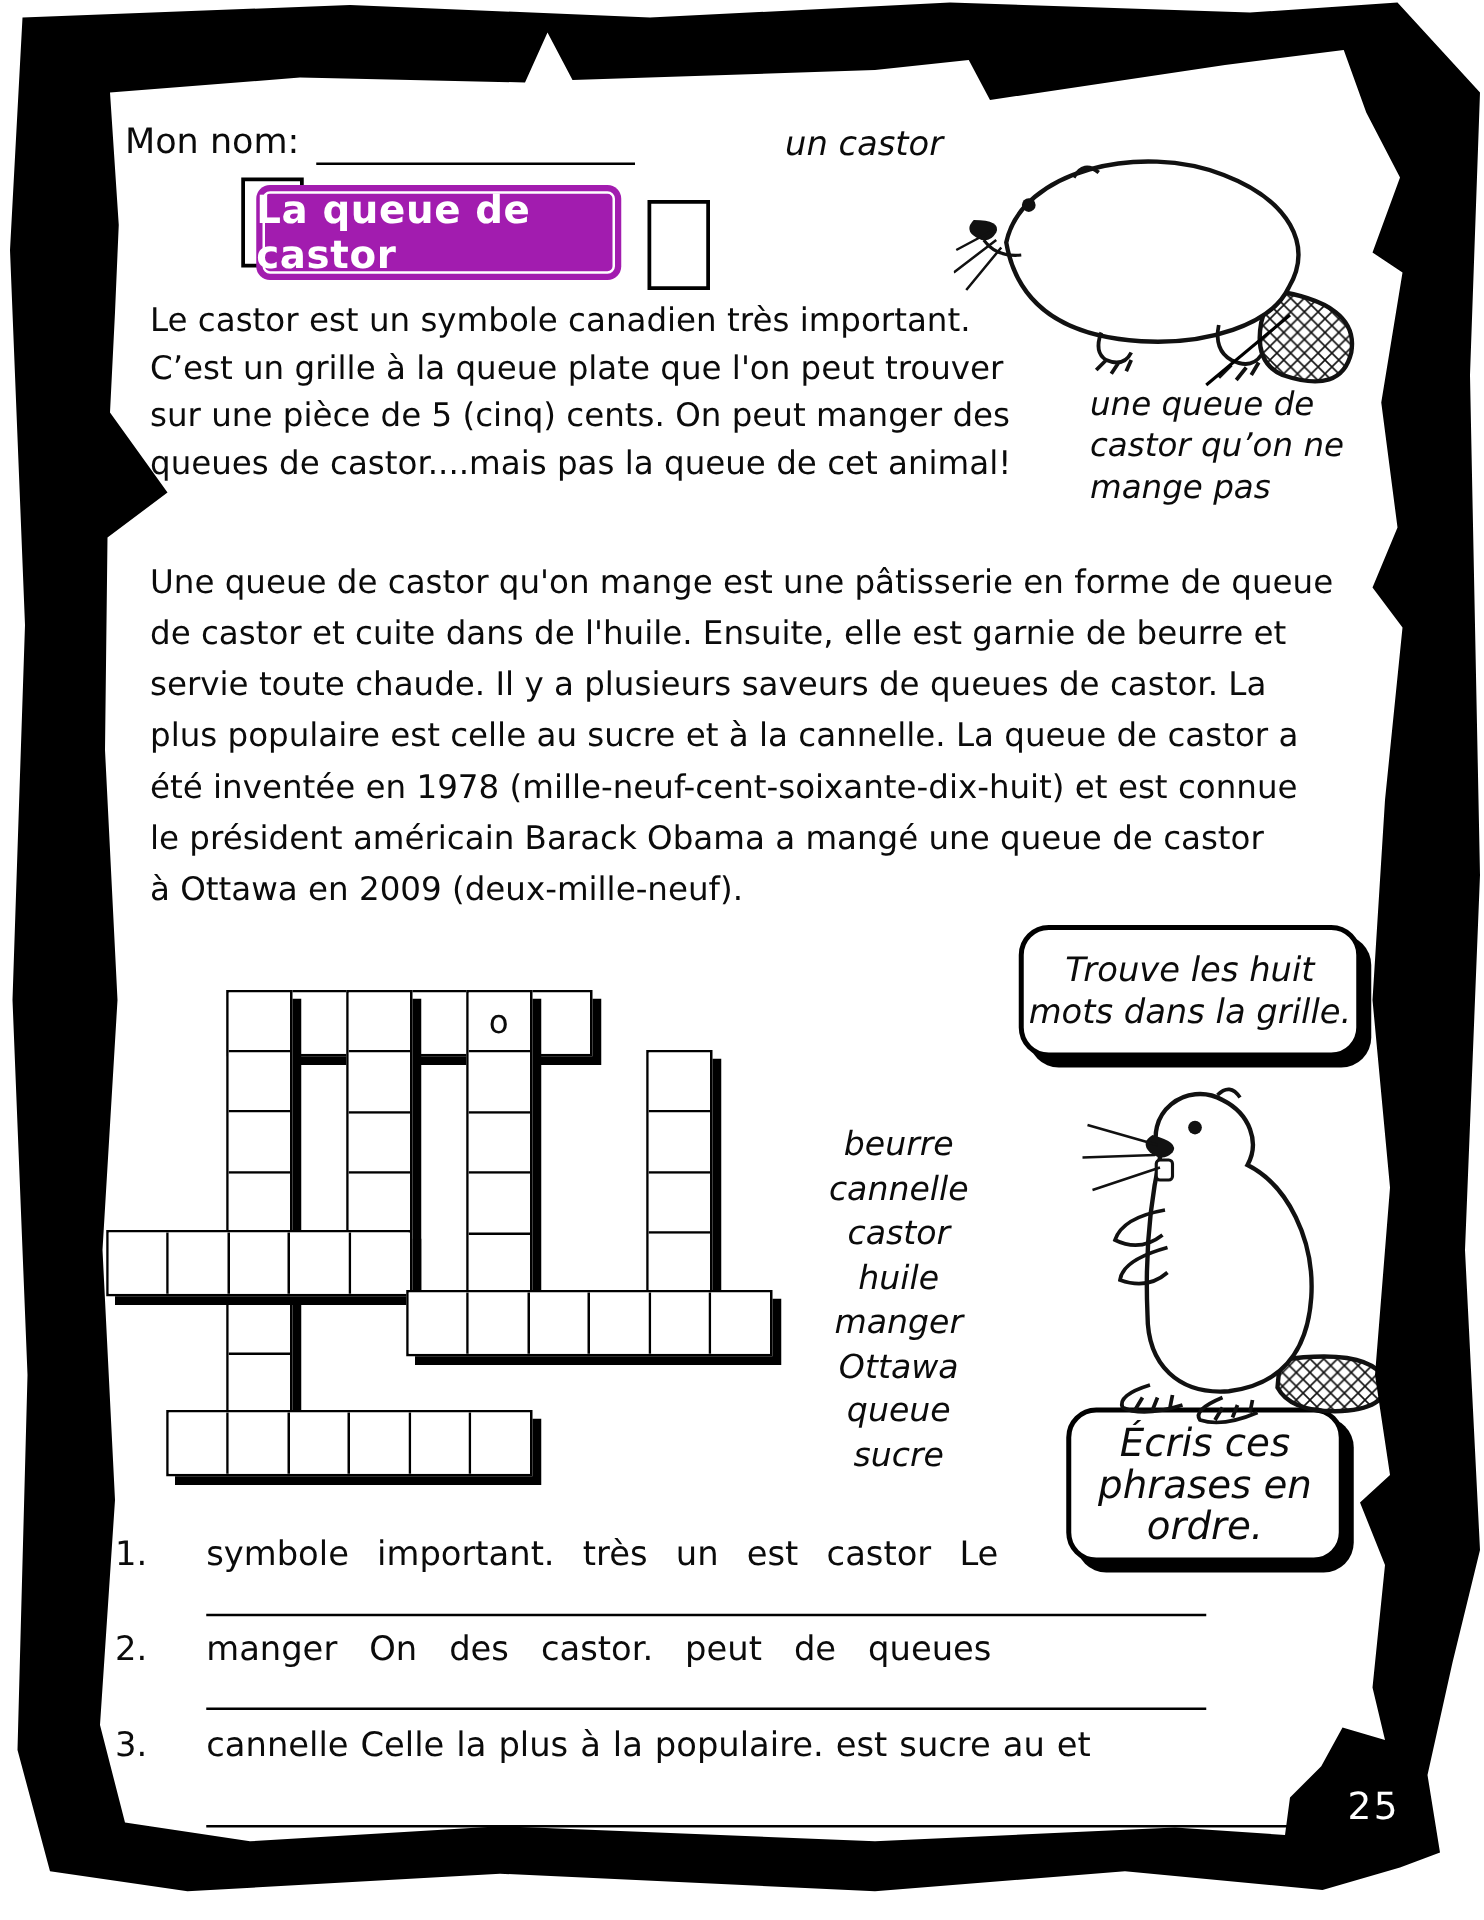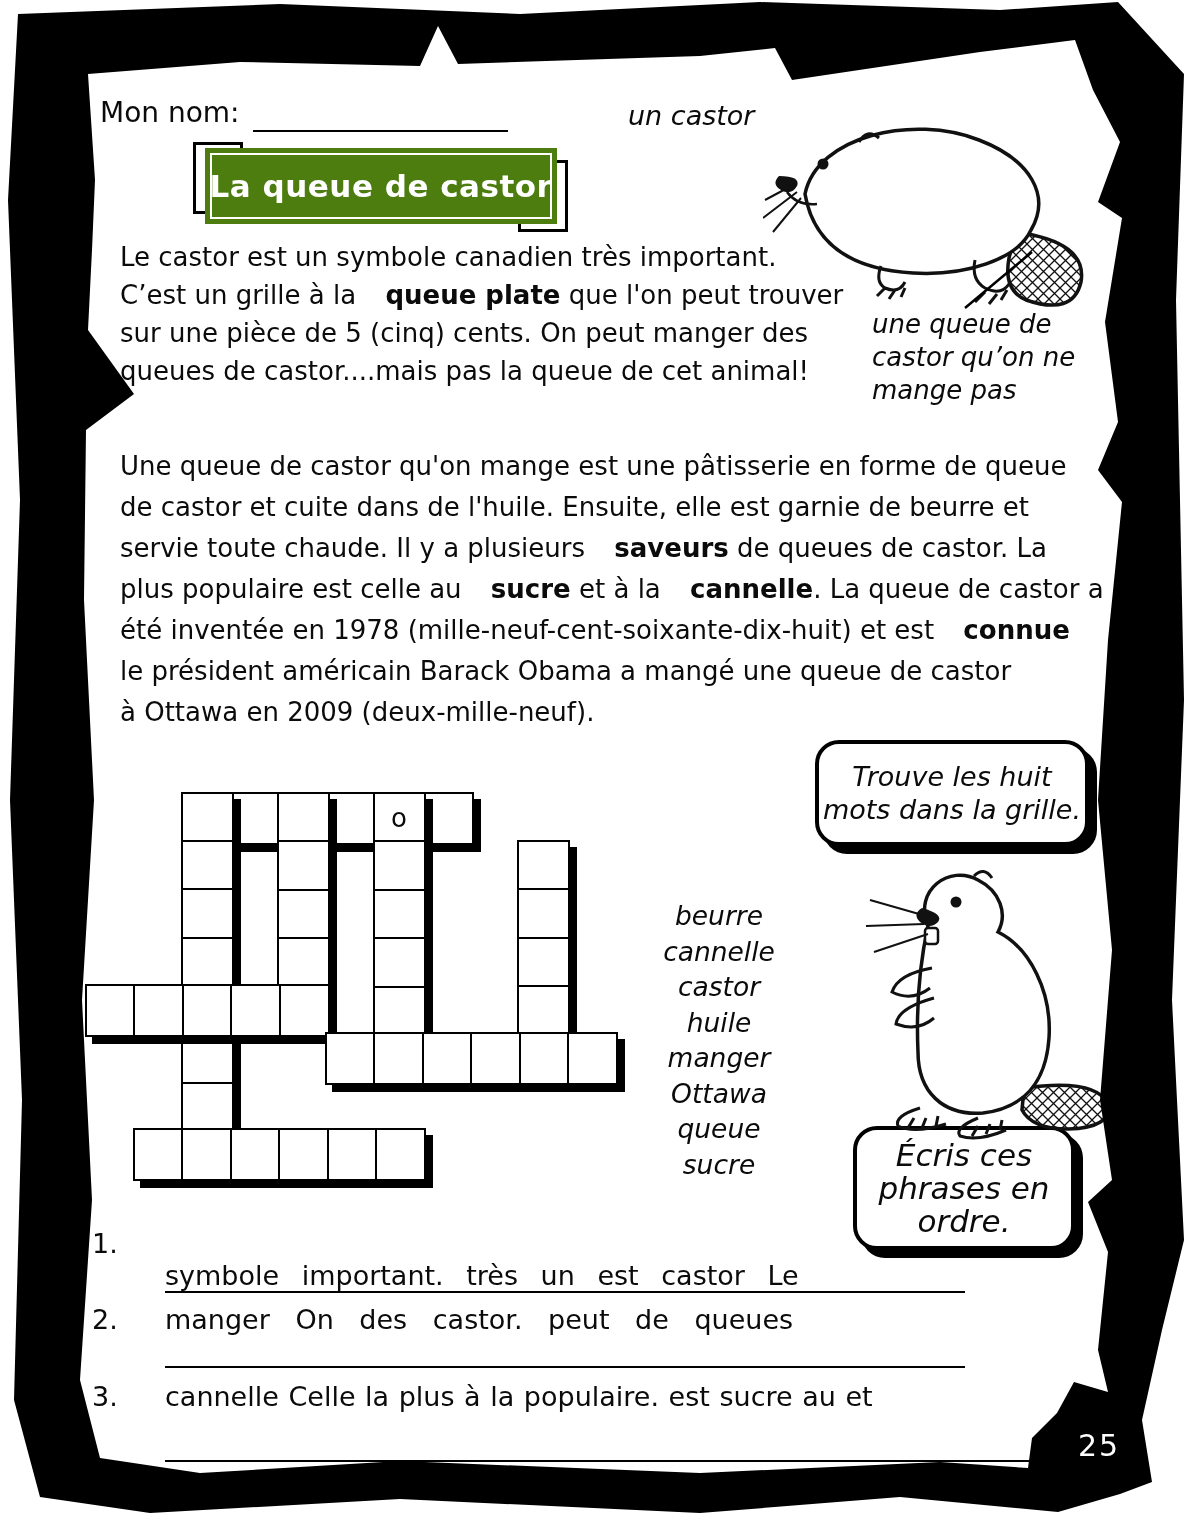--- a/index.html
+++ b/index.html
@@ -11,28 +11,28 @@
   #pagenum{position:absolute;z-index:6;color:#fff;font-size:30px;left:1078px;top:1428px;
            letter-spacing:2px;}
   
   #monnom{left:100px;top:96px;font-size:28px;z-index:1;}
   #nameline{left:253px;top:94px;width:255px;height:36px;border-bottom:2.5px solid #000;z-index:1;}
   #uncastor{left:628px;top:100px;font-size:27px;font-style:italic;z-index:1;}
   
   .bracket{position:absolute;background:#fff;border:3px solid #000;z-index:1;}
   #brk-l{left:193px;top:142px;width:44px;height:66px;}
   #brk-r{left:518px;top:160px;width:44px;height:66px;}
-  #banner{left:205px;top:148px;width:352px;height:76px;background:#4d7c0f;z-index:2;
-          outline:2px solid #fff;outline-offset:-7px;display:flex;align-items:center;justify-content:center;}
+  #banner{left:205px;top:148px;width:292px;height:76px;background:#a21caf;z-index:2;
+          outline:2px solid #fff;outline-offset:-7px;display:flex;align-items:center;justify-content:center;border-radius:11px;}
   #banner span{color:#fff;font-size:31px;font-weight:bold;letter-spacing:.5px;}
   
   .rich{z-index:1;font-size:26px;white-space:nowrap;}
   .rich .line{height:38px;line-height:38px;}
   #para .line{height:41px;line-height:41px;}
-  .rich .b{font-weight:bold;margin-left:21px;}
+  .rich .b{font-weight:normal;}
   #intro{left:120px;top:238px;}
   #para{left:120px;top:446px;}
   
   #taillabel{left:872px;top:308px;width:216px;font-style:italic;
              font-size:26px;line-height:33px;z-index:1;}
   
   .bubble{position:absolute;background:#fff;border:4px solid #000;border-radius:24px;
           box-shadow:8px 8px 0 #000;z-index:1;text-align:center;font-style:italic;
           display:flex;flex-direction:column;justify-content:center;}
   #bubble1{left:815px;top:740px;width:266px;height:98px;font-size:27px;line-height:33px;}
@@ -48,21 +48,21 @@
   .slot.v{flex-direction:column;}
   .slot .cell{flex:1;background:#fff;}
   .slot.h .cell{border-right:2.5px solid #000;}
   .slot.v .cell{border-bottom:2.5px solid #000;}
   .slot .cell:last-child{border:none;}
   .prefill{position:absolute;width:48px;height:48px;display:flex;align-items:center;
            justify-content:center;font-size:26px;z-index:3;}
   
   .exnum{font-size:27px;z-index:1;}
   .extext{font-size:27px;white-space:nowrap;z-index:1;}
-  #ex1t{word-spacing:14px;margin-top:32px;}
+  #ex1t{word-spacing:14px;}
   #ex2t{word-spacing:17px;}
   #ex3t{word-spacing:1px;}
   .rule{position:absolute;border-top:2.5px solid #000;z-index:1;}
   #rule1{left:165px;top:1291px;width:800px;}
   #rule2{left:165px;top:1366px;width:800px;}
   #rule3{left:165px;top:1460px;width:867px;}
   
   #beaver1{left:763px;top:90px;z-index:1;}
   #beaver2{left:828px;top:856px;z-index:1;}
 </style>

